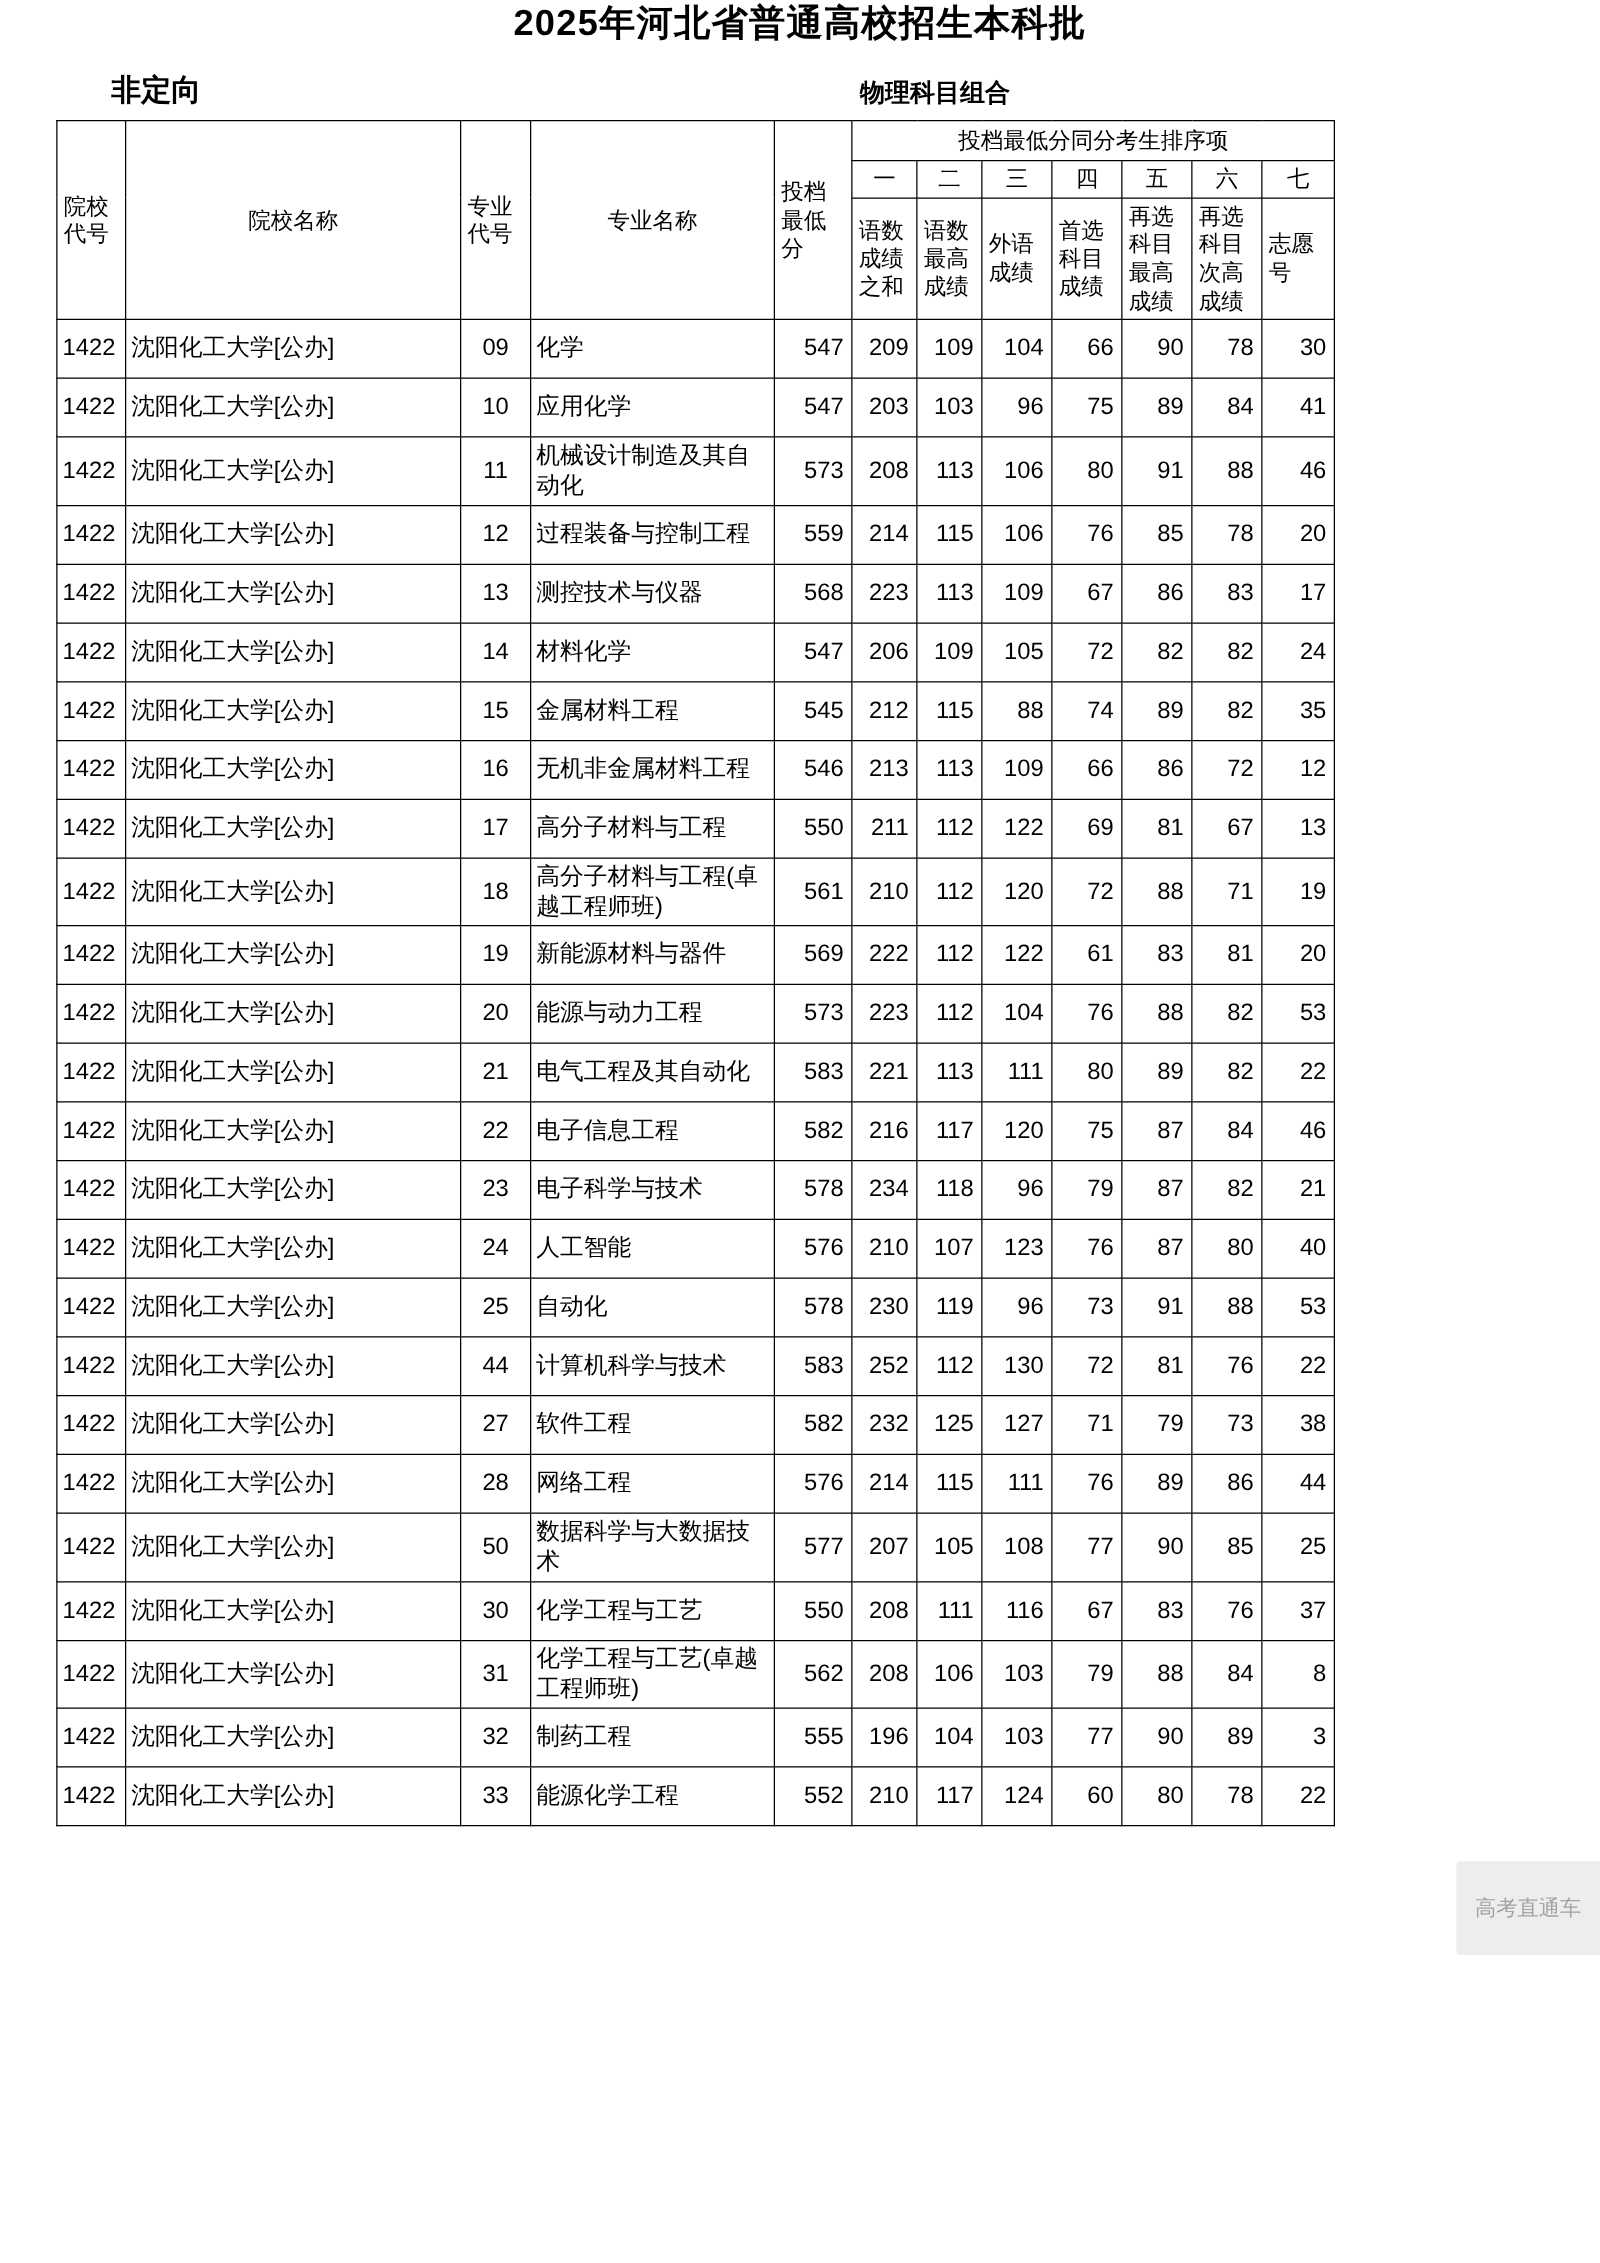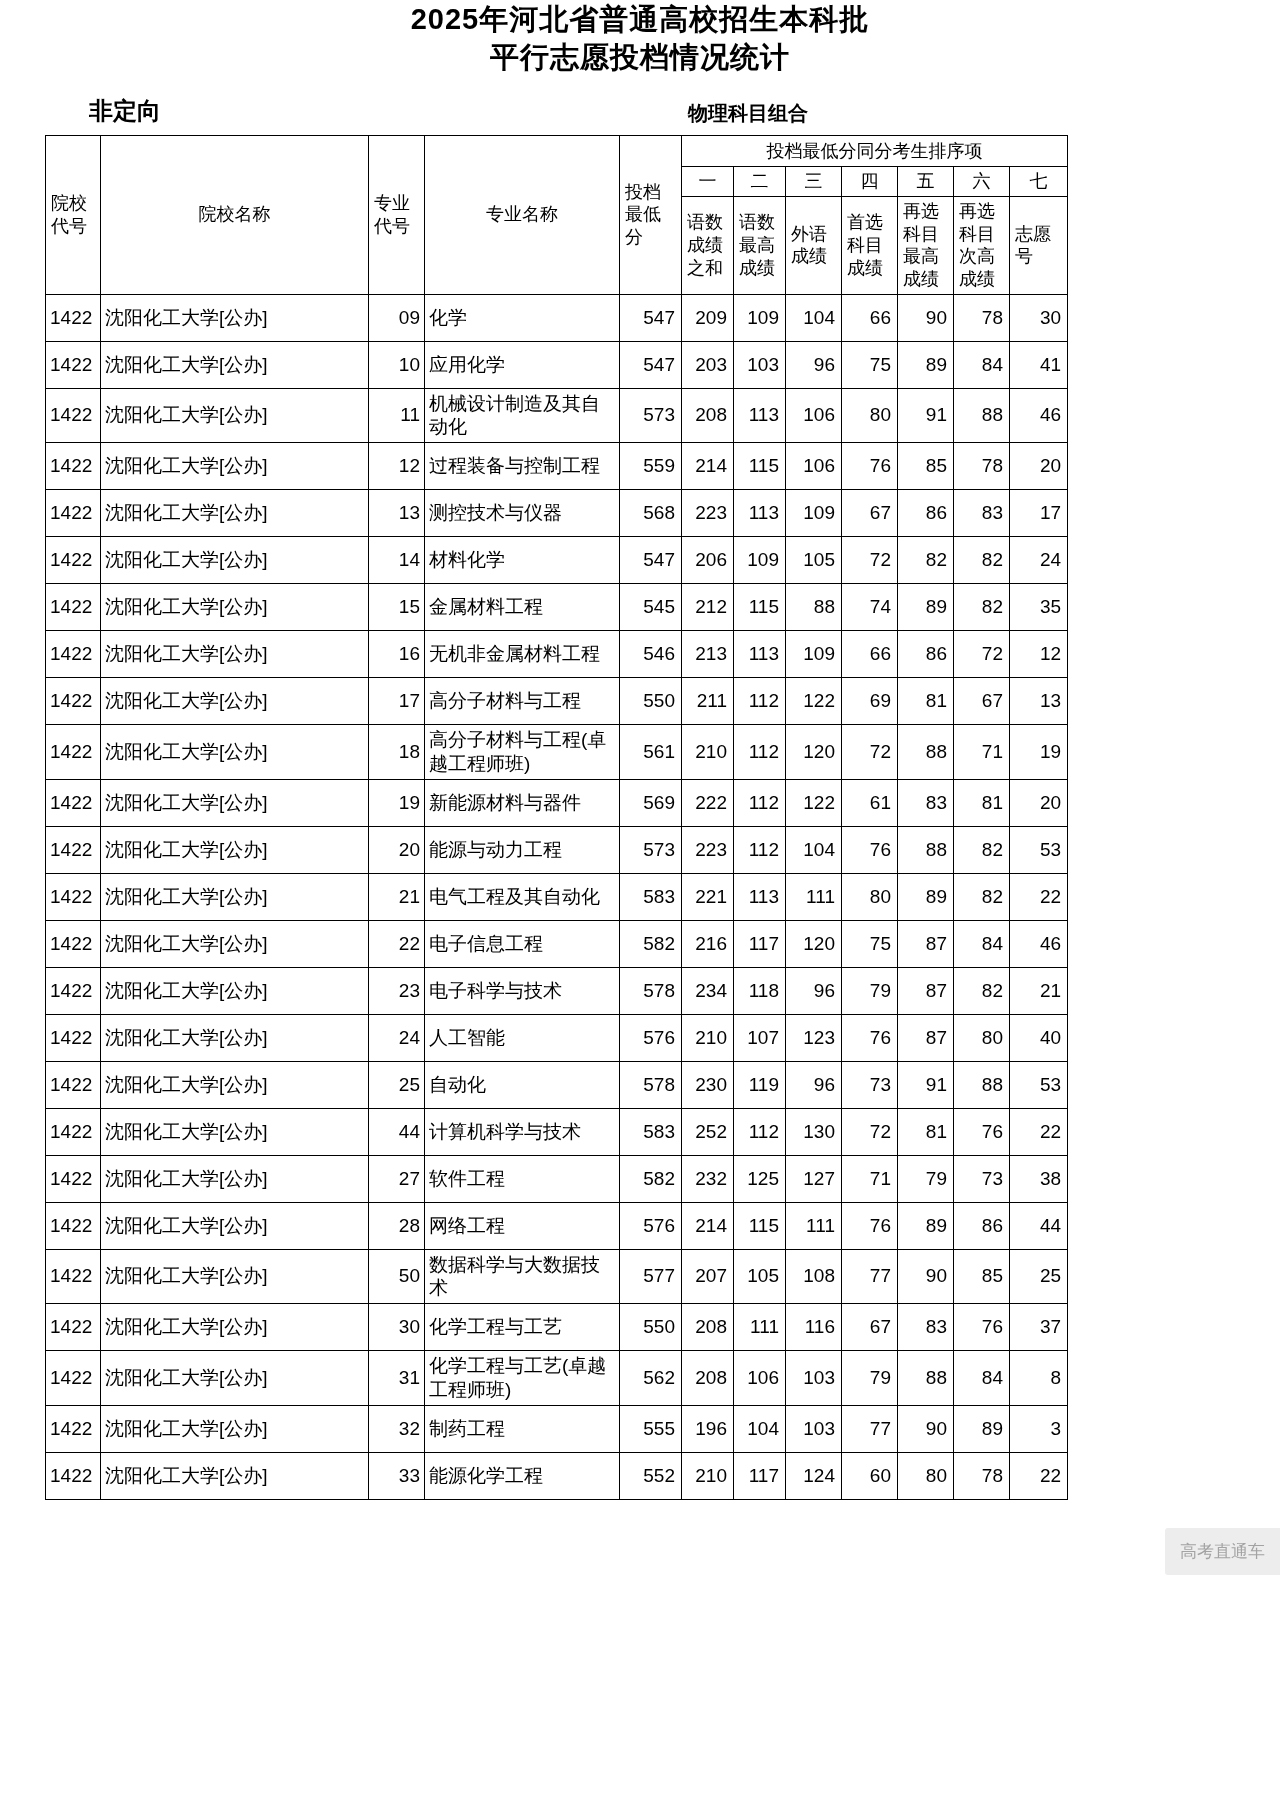--- a/index.html
+++ b/index.html
@@ -48,48 +48,47 @@
   .adm th.wrapcell { text-align: left; padding: 3px 5px; }
   .adm th.band { font-size: 18px; padding: 4px 2px; }
   .adm td {
     font-size: 19px;
     line-height: 1.25;
     height: 47px;
     vertical-align: middle;
     padding: 3px 4px;
   }
   td.al { text-align: left; }
-  td.ac { text-align: right; }
+  td.ac { text-align: center; }
   td.ar { text-align: right; padding-right: 6px; }
 
   .footer {
     width: 1022px;
     margin: 30px 0 0 45px;
     text-align: center;
     font-size: 18px;
   }
 
   .watermark-row { text-align: right; margin-top: 28px; }
   .watermark {
     display: inline-block;
     background: #ededed;
     color: #a3a3a3;
     font-size: 17px;
-    padding: 12px 15px;
+    padding: 26px 15px;
     border-radius: 3px 0 0 3px;
   }
 </style>
 </head>
 <body>
 
 <div class="page">
 
   <div class="title-block">
     <div>2025年河北省普通高校招生本科批</div>
-    <div>平行志愿投档情况统计</div>
   </div>
 
   <div class="meta-row">
     <div class="meta-left">非定向</div>
     <div class="meta-right">物理科目组合</div>
   </div>
 
   <table class="adm">
     <colgroup>
       <col style="width:55px">

